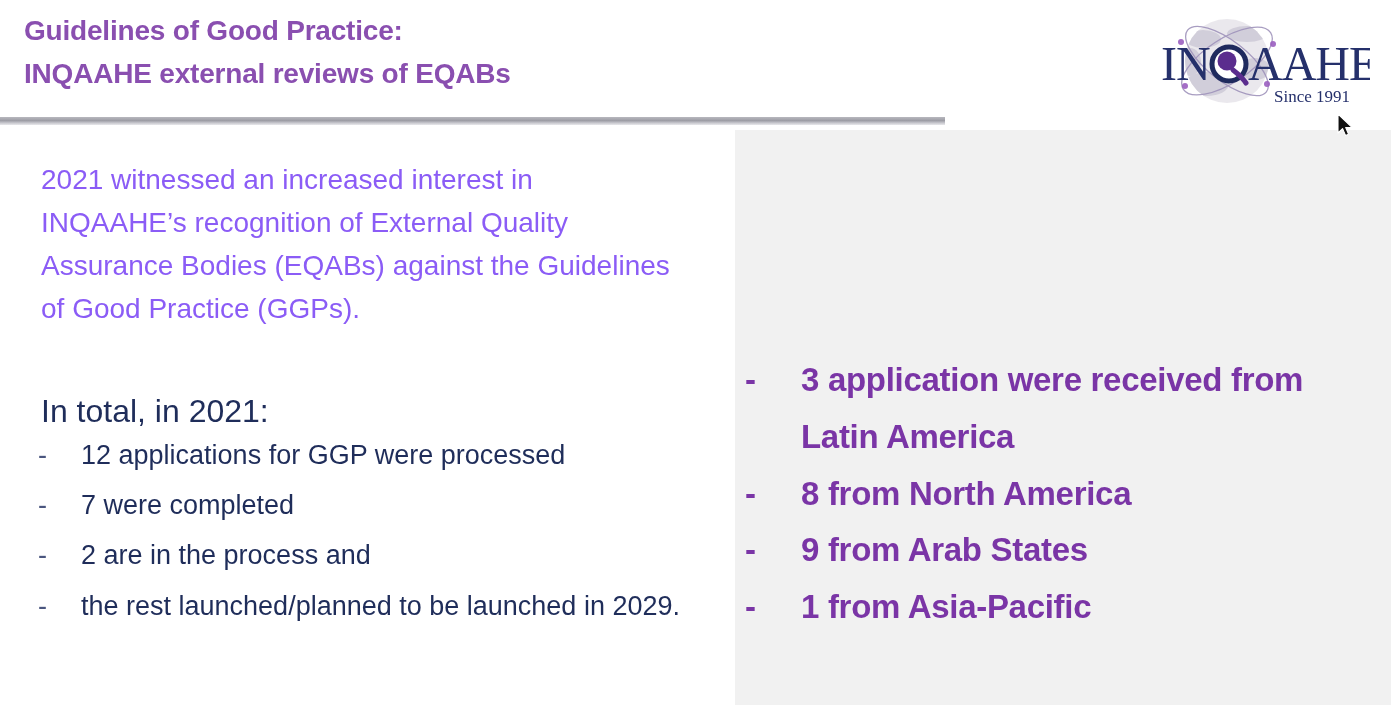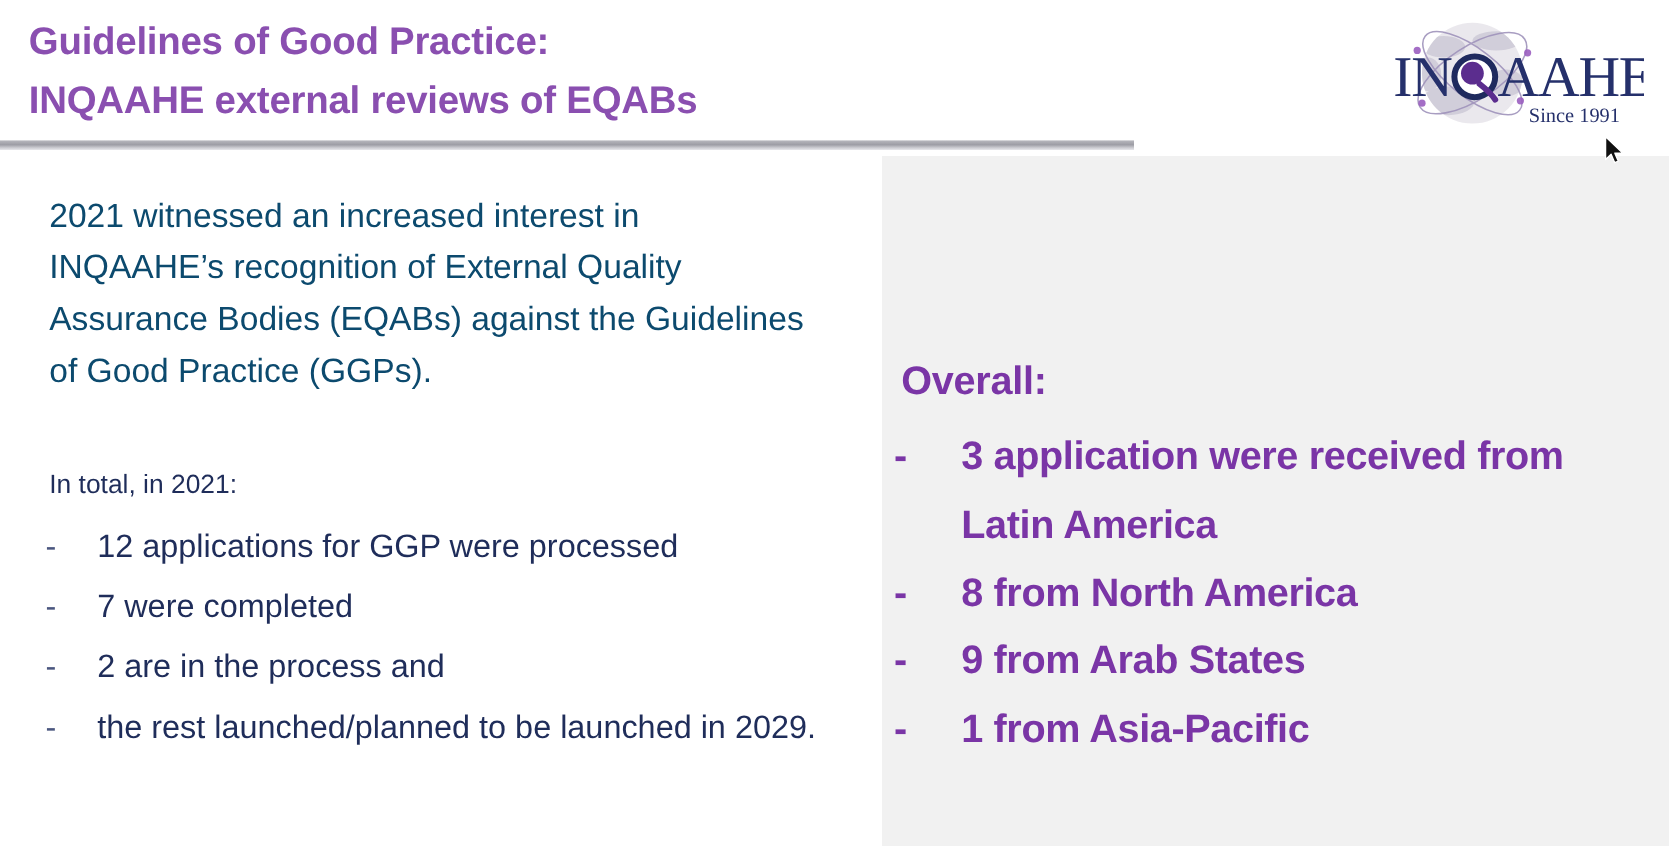--- a/index.html
+++ b/index.html
@@ -29,21 +29,21 @@
     background: #ffffff;
     z-index: 5;
   }
 
   #slide-title {
     position: absolute;
     left: 24px;
     top: 10px;
     width: 900px;
     color: #8A4FB0;
-    font-size: 32px;
+    font-size: 28px;
     font-weight: bold;
     line-height: 1.52;
     letter-spacing: -0.2px;
     white-space: pre-line;
   }
 
   #title-rule {
     position: absolute;
     left: 0px;
     top: 117px;
@@ -119,32 +119,32 @@
     height: 575px;
     background: #ffffff;
     z-index: 3;
   }
 
   #intro-paragraph {
     position: absolute;
     left: 41px;
     top: 28px;
     width: 640px;
-    color: #0c4a6e;
+    color: #8b5cf6;
     font-size: 28px;
     line-height: 1.54;
     white-space: pre-line;
   }
 
   #total-label {
     position: absolute;
     left: 41px;
     top: 257px;
     color: #1F2D5A;
-    font-size: 22px;
+    font-size: 32px;
     line-height: 1.5;
   }
 
   #total-list {
     position: absolute;
     left: 38px;
     top: 300px;
     width: 680px;
     list-style: none;
   }
@@ -262,21 +262,20 @@
         <path d="M 78 56 q 9 7 13 13" stroke="#5B2D8E" stroke-width="5" fill="none" stroke-linecap="round"></path>
 
         <text x="6" y="66" font-family="'Liberation Serif', serif" font-size="48" fill="#25306B" letter-spacing="-1">IN</text>
         <text x="93" y="66" font-family="'Liberation Serif', serif" font-size="48" fill="#25306B" letter-spacing="-1">AAHE</text>
         <text x="119" y="88" font-family="'Liberation Serif', serif" font-size="17" fill="#25306B">Since 1991</text>
       </svg>
     </div>
   </div>
 
   <section id="right-panel">
-    <h2 id="overall-heading">Overall:</h2>
     <ul id="overall-list">
       <li>
         <span class="dash">-</span>
         <span class="txt">3 application were received from Latin America</span>
       </li>
       <li>
         <span class="dash">-</span>
         <span class="txt">8 from North America</span>
       </li>
       <li>

